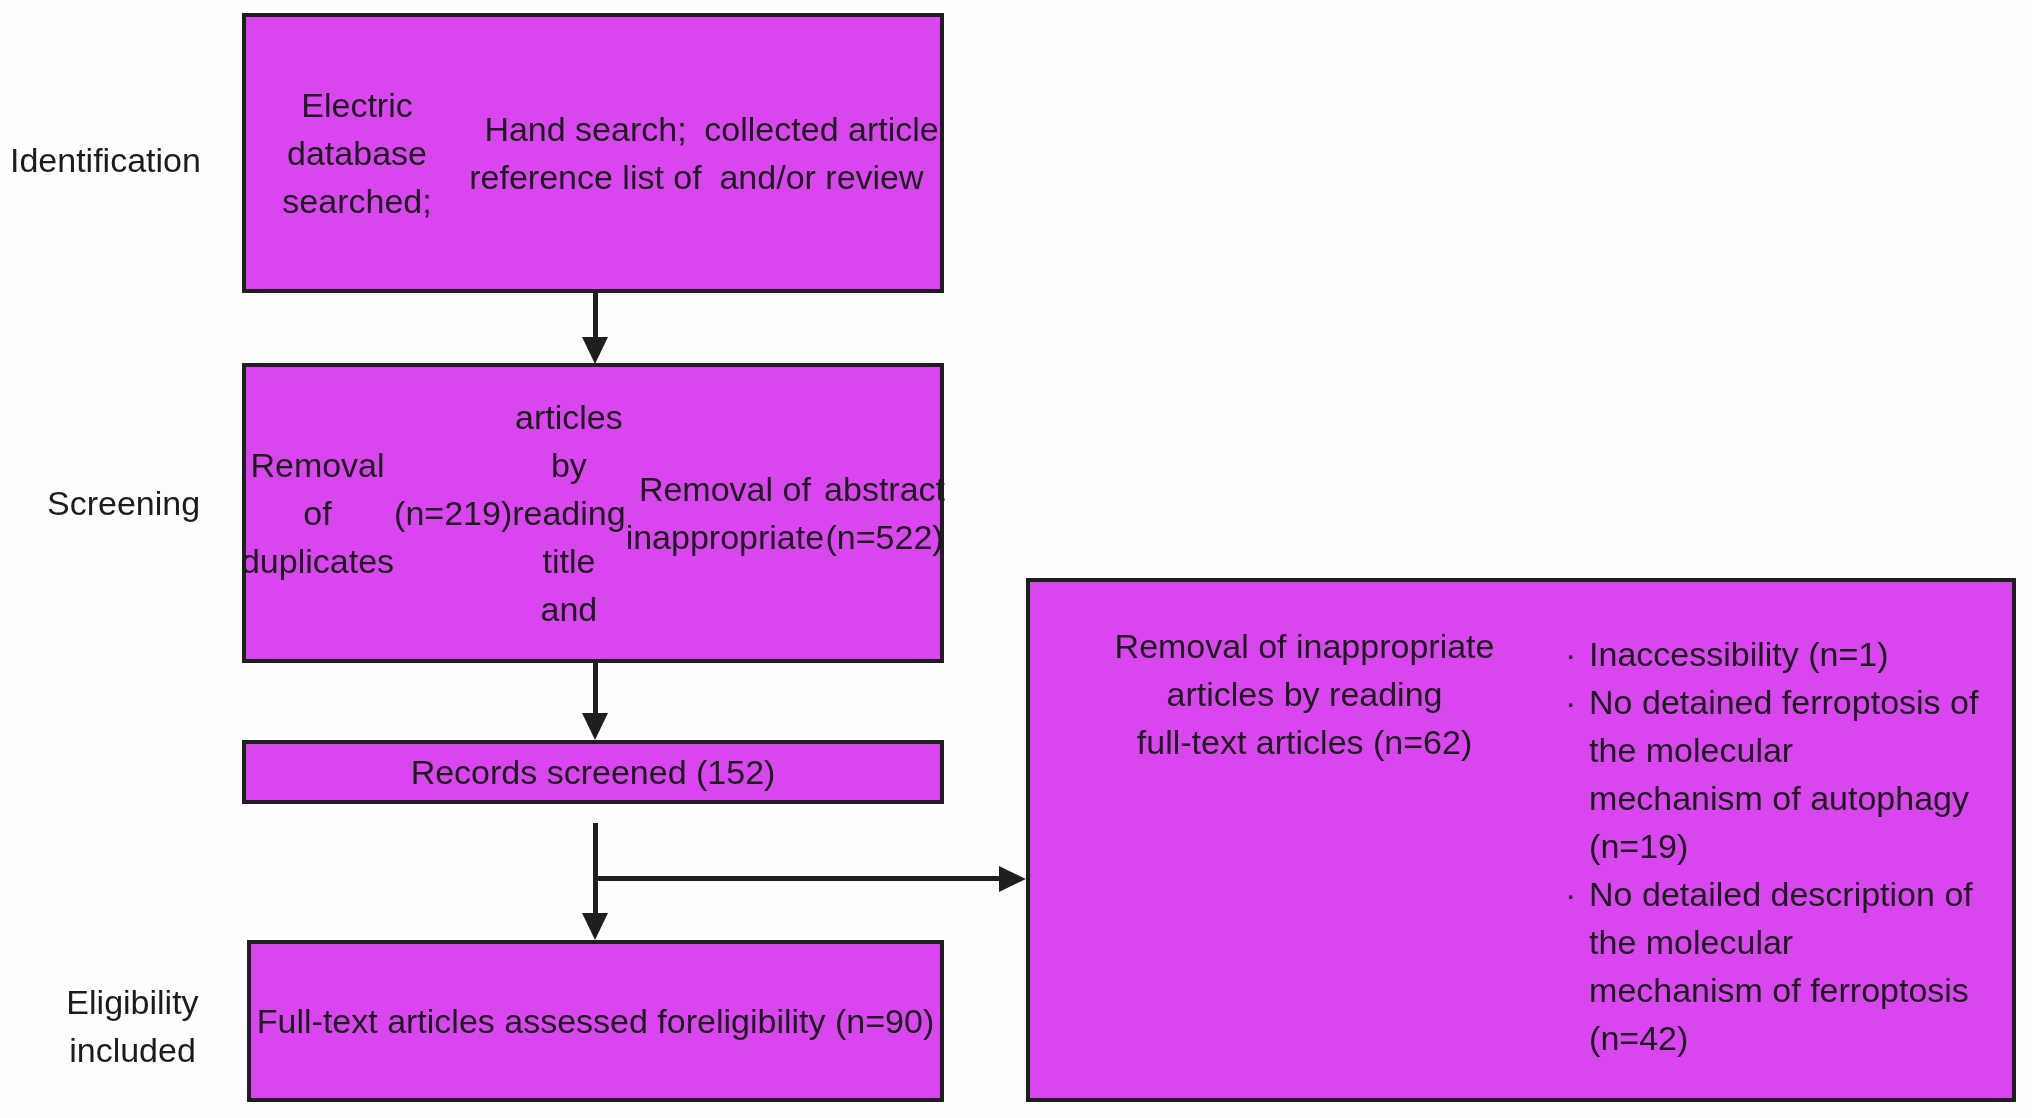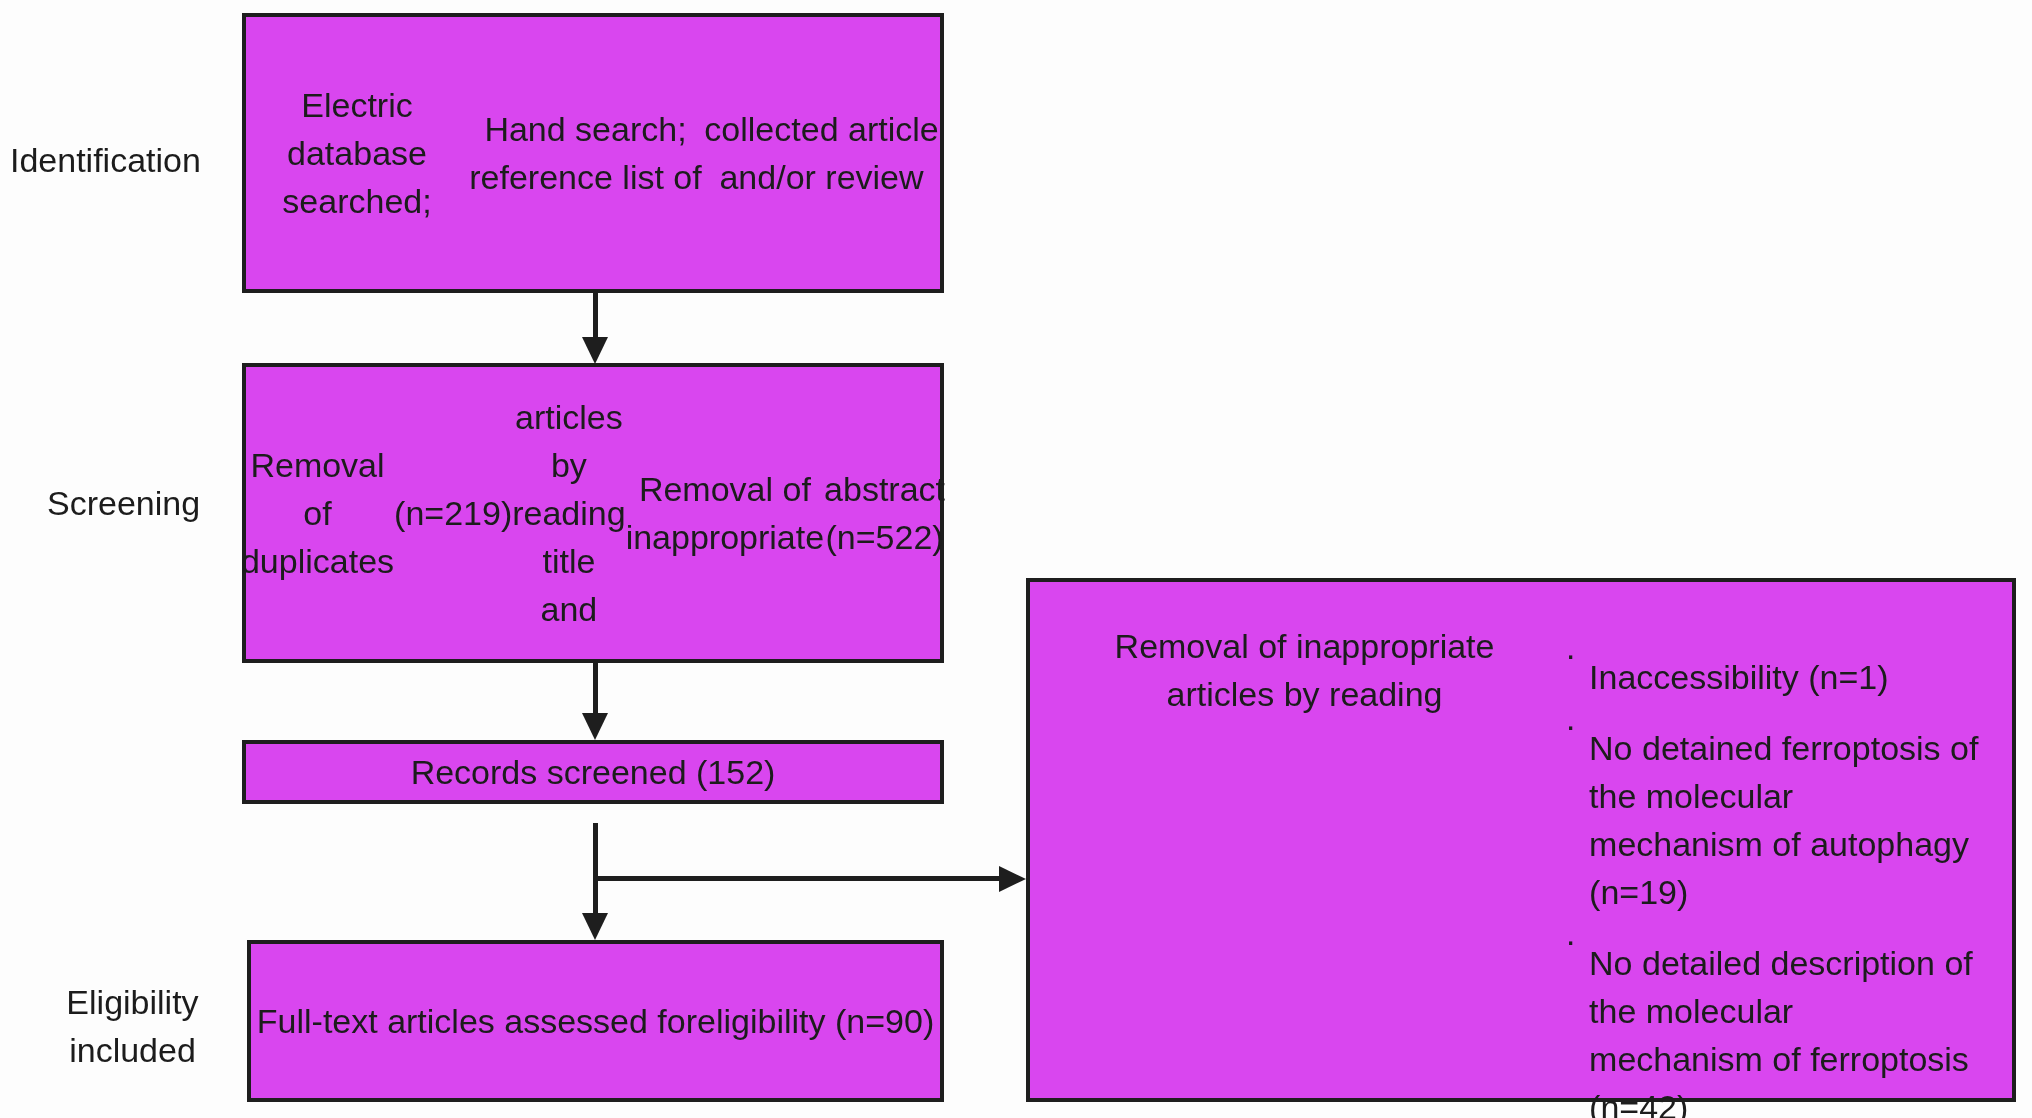--- a/index.html
+++ b/index.html
@@ -78,21 +78,21 @@
   }
   .bullet-item {
     display: flex;
     align-items: flex-start;
   }
   .bullet-dot {
     width: 24px;
     flex: 0 0 24px;
     line-height: 48px;
   }
-  .bullet-lines { flex: 1; margin-top: 23px; }
+  .bullet-lines { flex: 1; }
 </style>
 </head>
 <body>
 
 <div id="diagram">
 
   <div class="stage-label" style="left:10px; top:136px;">Identification</div>
 
   <div class="stage-label" style="left:47px; top:479px;">Screening</div>
 
@@ -132,20 +132,21 @@
   <div class="arrowhead-right" style="left:999px; top:866px;"></div>
 
   <div class="flow-box" id="box-fulltext" style="left:247px; top:940px; width:697px; height:162px;">
     <div class="box-line">Full-text articles assessed for</div>
     <div class="box-line">eligibility (n=90)</div>
   </div>
 
   <div class="flow-box" id="box-exclusion" style="left:1026px; top:578px; width:990px; height:524px;padding-left:48px;">
     <div class="exclusion-heading">
       <div class="box-line">Removal of inappropriate articles by reading</div>
+      <div class="box-line">full-text articles (n=62)</div>
     </div>
     <div class="exclusion-bullets">
       <div class="bullet-item">
         <span class="bullet-dot">·</span>
         <div class="bullet-lines">
           <div class="box-line">Inaccessibility (n=1)</div>
         </div>
       </div>
       <div class="bullet-item">
         <span class="bullet-dot">·</span>

